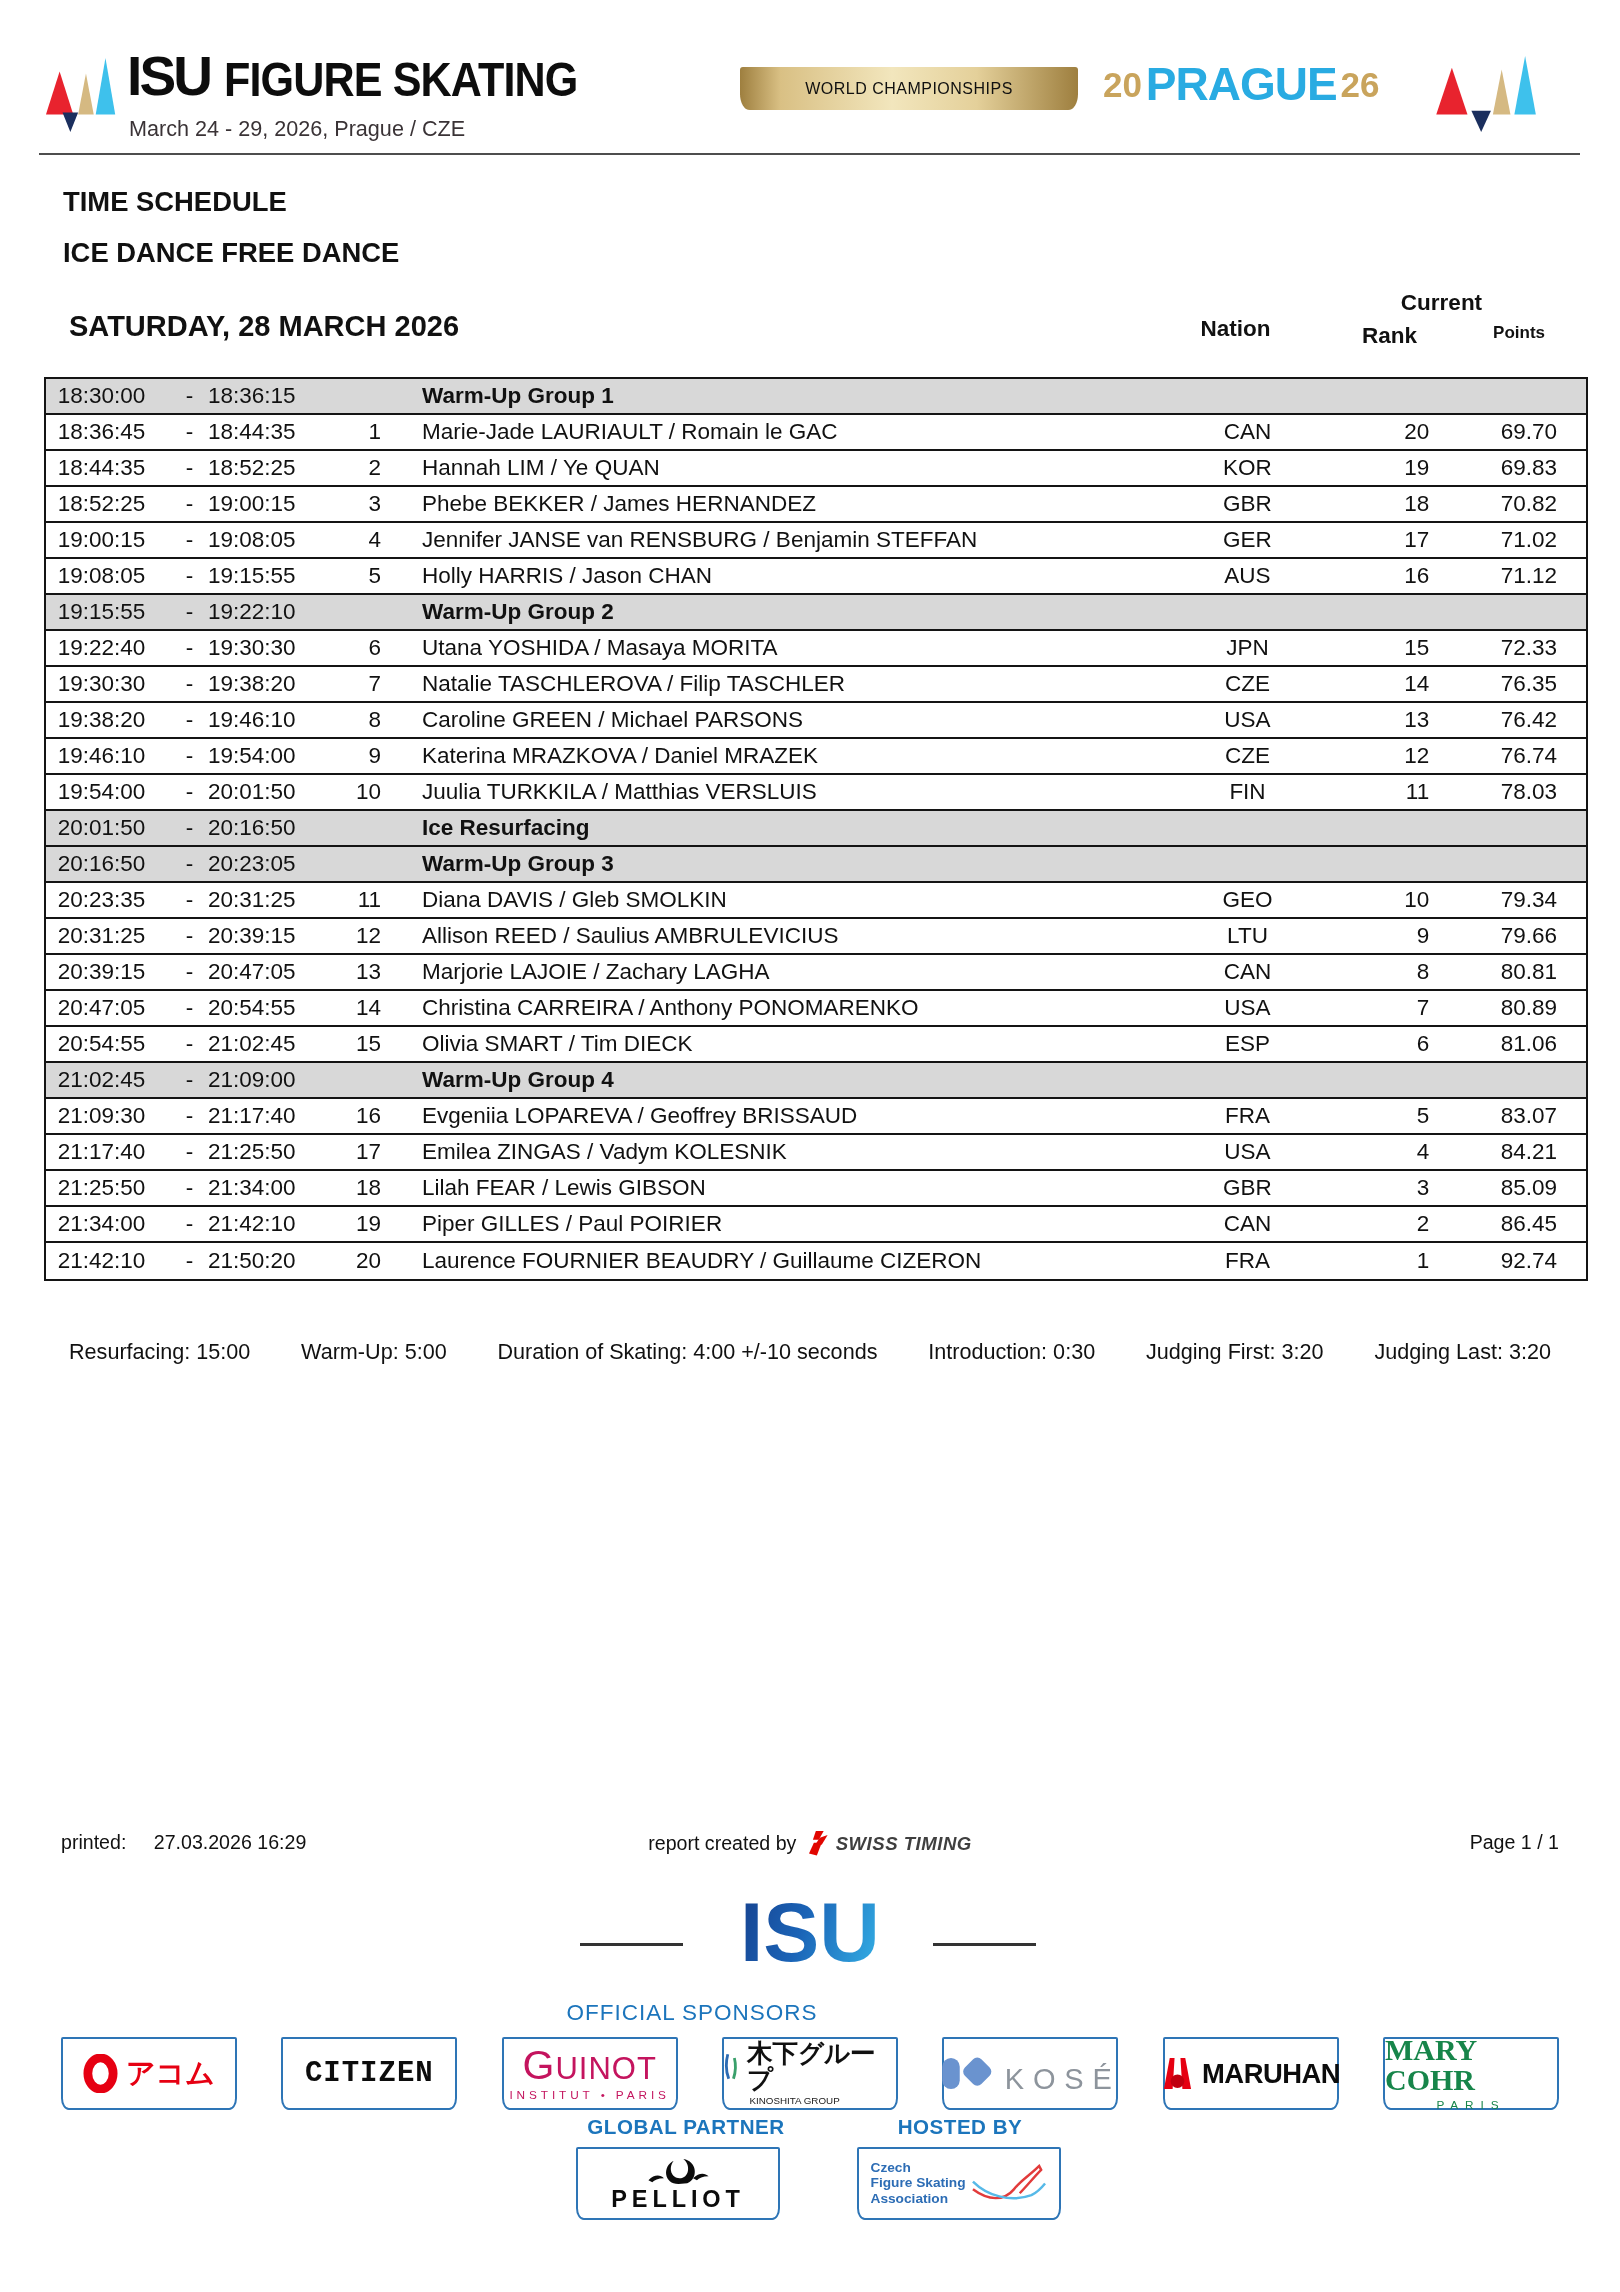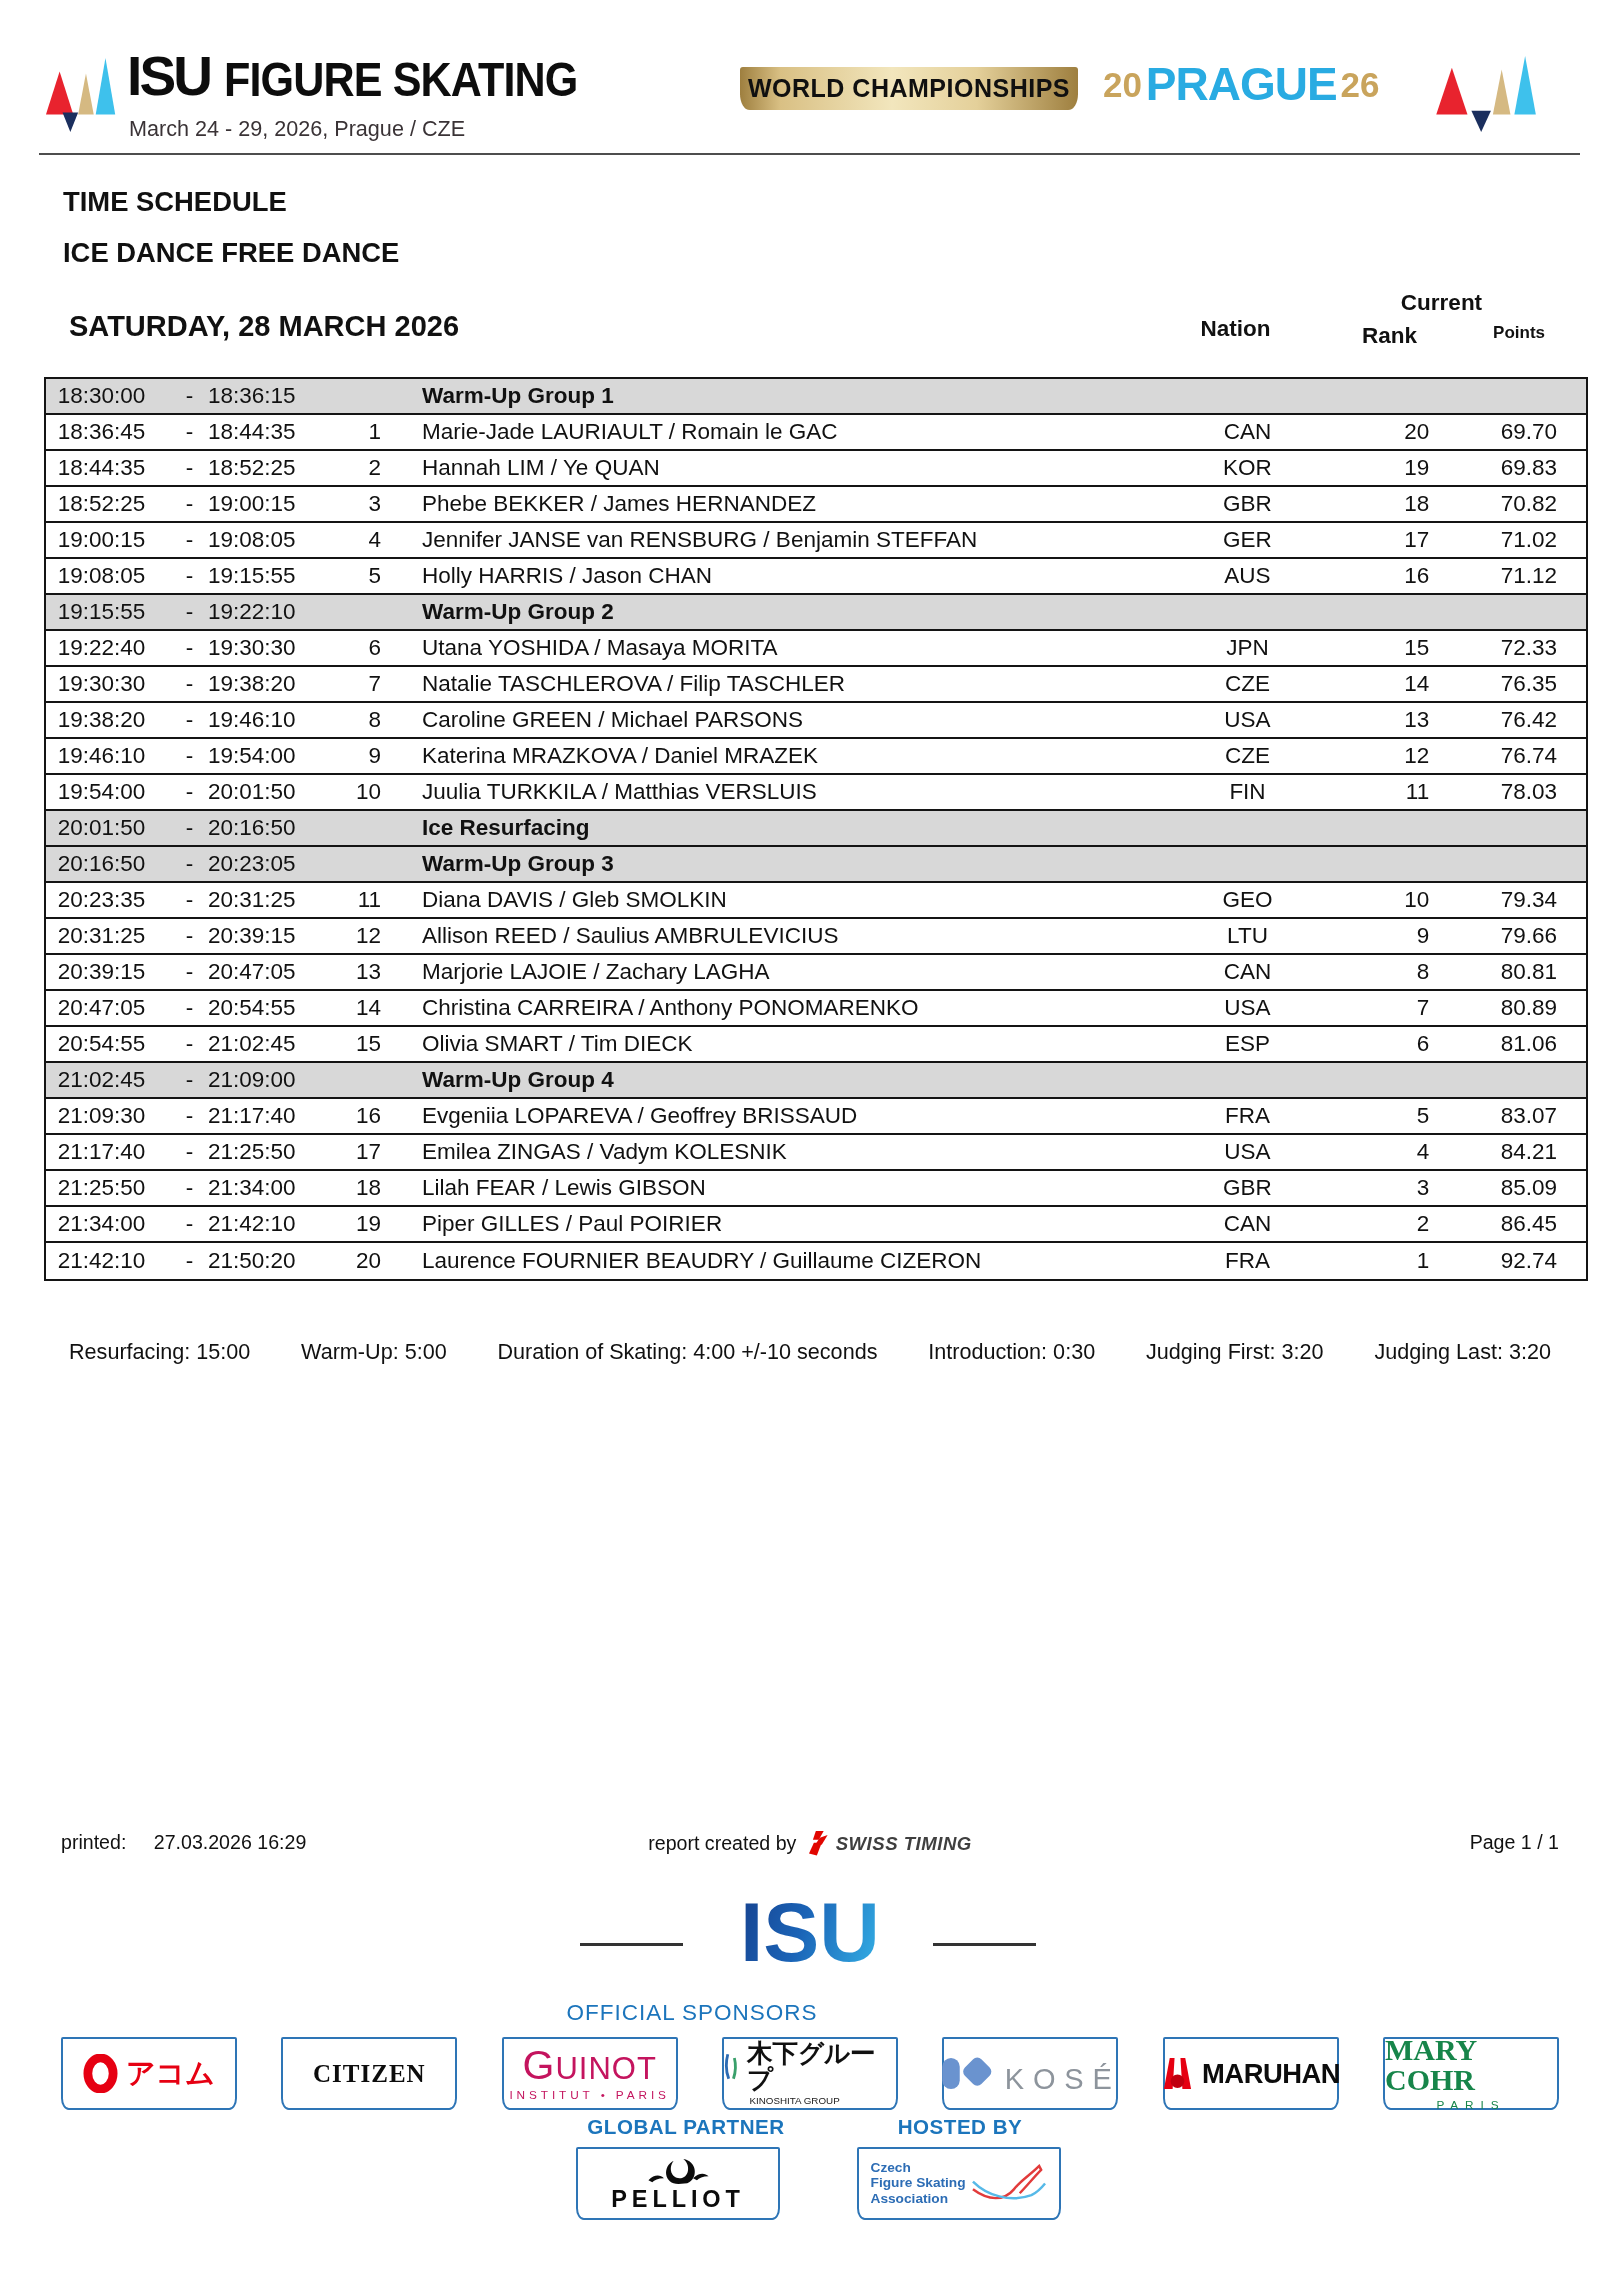--- a/index.html
+++ b/index.html
@@ -18,21 +18,21 @@
   .wordmark{position:absolute;top:49px;left:127px;display:flex;align-items:flex-end;gap:13.7px;}
   .isu-word{font-size:55px;font-weight:900;letter-spacing:-2.9px;color:#0d0d0d;line-height:1;}
   .fs-word{font-size:49px;font-weight:700;letter-spacing:-1px;color:#0d0d0d;line-height:1;transform:scaleX(.88);transform-origin:left bottom;white-space:nowrap;}
   .hdr-date{position:absolute;top:116px;left:129px;font-size:21.6px;color:#3a3336;}
   .ribbon{
     position:absolute;top:67px;left:740px;width:338px;height:43px;
     background:linear-gradient(90deg,#9e7f3f 0%,#d9c084 12%,#f2e6bd 45%,#e4d09a 70%,#9e7f3f 100%);
     display:flex;align-items:center;justify-content:center;
     border-radius:2.9px 2.9px 9.8px 9.8px / 2.9px 2.9px 15.7px 15.7px;
   }
-  .ribbon span{font-size:25px;font-weight:700;color:#101010;letter-spacing:0.5px;}
+  .ribbon span{font-size:16px;font-weight:400;color:#101010;letter-spacing:0.5px;}
   .prague{position:absolute;top:61px;left:1103px;display:flex;align-items:center;gap:3.9px;white-space:nowrap;}
   .prague .yr{font-size:35px;font-weight:800;color:#c9a45c;line-height:1;}
   .prague .city{font-size:46px;font-weight:800;color:#29abe2;letter-spacing:-1px;line-height:1;}
   .hdr-rule{position:absolute;top:153px;left:39px;width:1541px;height:2px;background:#4d4d4d;}
   
   .t1{position:absolute;top:186px;left:63px;font-size:27.4px;font-weight:700;}
   .t2{position:absolute;top:237px;left:63px;font-size:27.4px;font-weight:700;}
   .sat{position:absolute;top:310px;left:69px;font-size:29px;font-weight:700;}
   .col-nation{position:absolute;top:316px;left:1162px;width:147px;text-align:center;font-size:22.5px;font-weight:700;}
   .col-current{position:absolute;top:290px;left:1309px;width:265px;text-align:center;font-size:22.5px;font-weight:700;}
@@ -69,21 +69,21 @@
     background:linear-gradient(110deg,#16418e 0%,#1b64b7 45%,#35b4e8 100%);
     -webkit-background-clip:text;background-clip:text;color:transparent;
   }
   .isu-line{position:absolute;top:1943px;height:2.9px;background:#333;width:103px;}
   .isu-line.l{left:580px;} .isu-line.r{left:933px;}
   .off-spon{position:absolute;top:2000px;left:0;width:1384px;text-align:center;font-size:22.5px;font-weight:400;color:#1c75bc;letter-spacing:1px;}
   .sponsors{position:absolute;top:2037px;left:61px;width:1498px;display:flex;justify-content:space-between;}
   .sp-box{width:176px;height:73px;border:2px solid #2e75b6;border-radius:2px 2px 7.8px 7.8px/2px 2px 11.8px 11.8px;background:#fff;display:flex;flex-direction:column;align-items:center;justify-content:center;box-sizing:border-box;}
   .sp-inner{display:flex;align-items:center;gap:7.8px;}
   .acom-txt{font-size:29px;font-weight:800;color:#e60012;}
-  .citizen-txt{font-family:Liberation Serif, serif;font-size:25px;font-weight:700;letter-spacing:1px;color:#0c0c0c;}
+  .citizen-txt{font-family:Liberation Mono, monospace;font-size:29px;font-weight:700;letter-spacing:1px;color:#0c0c0c;}
   .guinot-main{font-size:31px;color:#c4145e;letter-spacing:1px;line-height:1;}
   .guinot-main .gbig{font-size:41px;}
   .guinot-sub{font-size:11.8px;color:#c4145e;letter-spacing:3.9px;margin-top:2px;}
   .kino-main{font-size:25.5px;font-weight:800;color:#101010;line-height:1;}
   .kino-sub{font-size:9.8px;color:#222;margin-top:2.9px;align-self:flex-start;}
   .kose-txt{font-size:29px;color:#8d949c;letter-spacing:8.8px;font-weight:400;margin-top:12px;}
   .maruhan-txt{font-size:27.4px;font-weight:900;color:#0c0c0c;letter-spacing:-0.5px;}
   .mary-main{font-family:"Liberation Serif",serif;font-size:30px;font-weight:700;color:#17854a;line-height:1;}
   .mary-sub{font-size:11.8px;color:#17854a;letter-spacing:6.9px;margin-top:2.9px;}
   .partner-col{position:absolute;text-align:center;}

